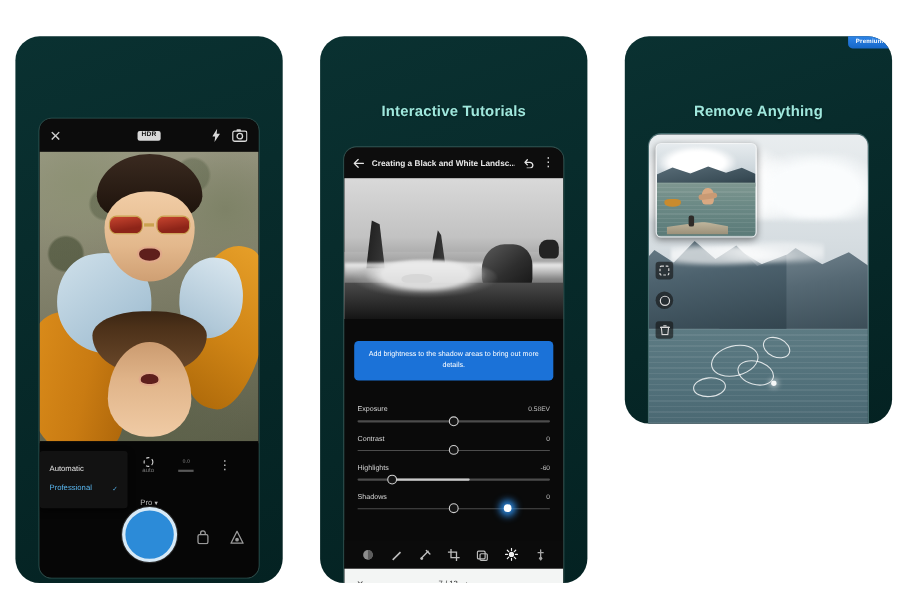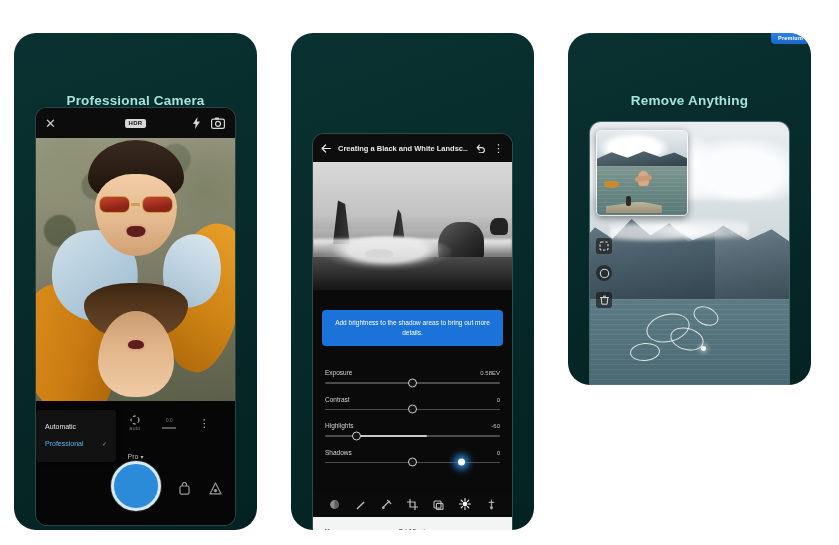--- a/index.html
+++ b/index.html
@@ -372,21 +372,20 @@
     border-radius:0 0 0 4px;
     letter-spacing:.2px;
   }
 </style>
 </head>
 <body>
 
 <div class="stage">
 
   <div class="card" id="card1">
-    <div class="card-title">Professional Camera</div>
 
     <div class="phone" id="phone1">
 
       <div class="cam-topbar">
         <span class="tb-x">✕</span>
         <span class="tb-hdr">HDR</span>
         <span class="tb-right">
           <span class="ico">
             <svg width="7" height="12" viewBox="0 0 7 12">
                 <path d="M4.4 0 0 7h2.6L2 12 7 4.6H4z" fill="#d8d8d8"></path>
@@ -477,20 +476,21 @@
             <span class="chk">✓</span>
             <span>Professional</span>
           </div>
         </div>
 
       </div>
     </div>
   </div>
 
   <div class="card" id="card2">
+    <div class="card-title">Interactive Tutorials</div>
 
     <div class="phone" id="phone2">
 
       <div class="tut-topbar">
         <span class="ico">
           <svg width="10" height="9" viewBox="0 0 10 9">
               <path d="M4.6 1 1 4.5 4.6 8M1 4.5h8.4" fill="none" stroke="#e5e5e5" stroke-width="1.2" stroke-linecap="round" stroke-linejoin="round"></path>
             </svg>
         </span>
         <span class="tut-title">Creating a Black and White Landsc...</span>

